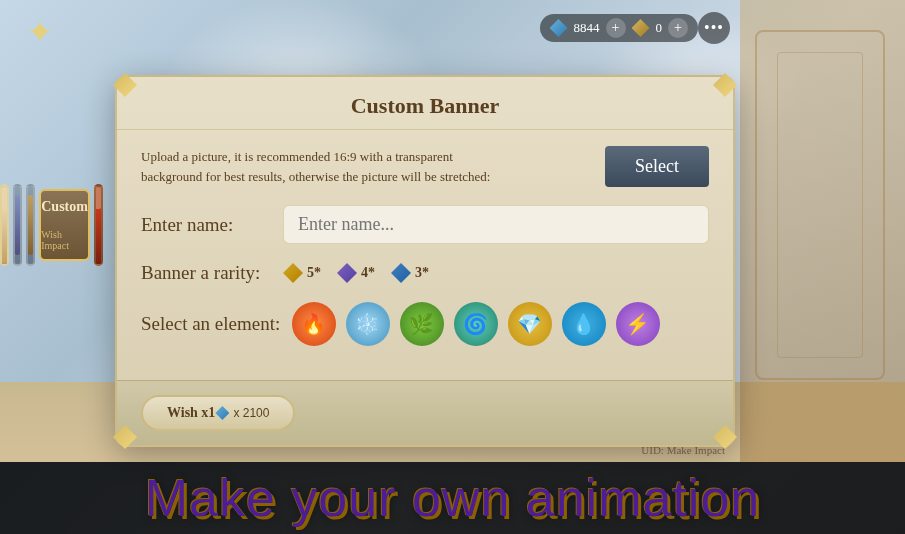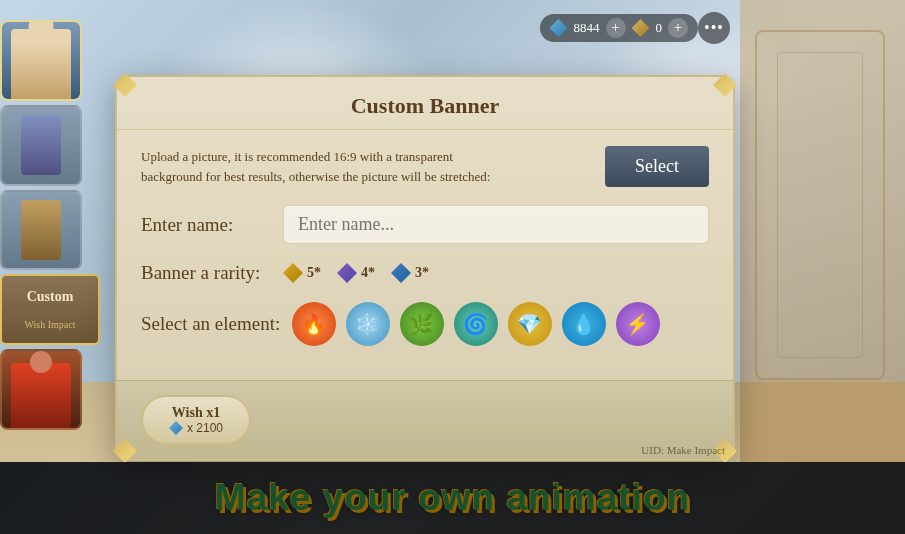--- a/index.html
+++ b/index.html
@@ -30,22 +30,22 @@
     }
 
     
     .sidebar {
       position: absolute;
       left: 0;
       top: 0;
       width: 103px;
       height: 430px;
       display: flex;
-      flex-direction: column;
-      align-items: flex-start;
+      flex-direction: row;
+      align-items: center;
       gap: 4px;
       padding-top: 20px;
     }
 
     .sidebar-avatar {
       width: 82px;
       height: 82px;
       border-radius: 8px;
       overflow: hidden;
       position: relative;
@@ -366,21 +366,20 @@
       font-size: 13px;
       font-family: 'Georgia', serif;
     }
 
     .wish-btn {
       background: linear-gradient(180deg, #e8e0c8, #d4c8a0);
       border: 2px solid rgba(200,180,120,0.8);
       border-radius: 30px;
       padding: 8px 24px;
       display: flex;
-      flex-direction: column;
       align-items: center;
       cursor: pointer;
       min-width: 110px;
     }
 
     .wish-btn-label {
       color: #5a4020;
       font-size: 14px;
       font-weight: bold;
       font-family: 'Georgia', serif;
@@ -418,23 +417,23 @@
       left: 0;
       right: 0;
       height: 72px;
       background: rgba(0,0,0,0.85);
       display: flex;
       align-items: center;
       justify-content: center;
     }
 
     .bottom-title-text {
-      font-size: 37px;
-      font-weight: 700;
-      color: #14532d;
+      font-size: 52px;
+      font-weight: 400;
+      color: #4c1d95;
       font-family: Impact, 'Arial Black', sans-serif;
       text-shadow: 3px 3px 0 #8b6000, -1px -1px 0 #8b6000, 2px 2px 8px rgba(0,0,0,0.5);
       letter-spacing: 1px;
     }
 
     
     .bg-sand {
       position: absolute;
       bottom: 72px;
       left: 0;

